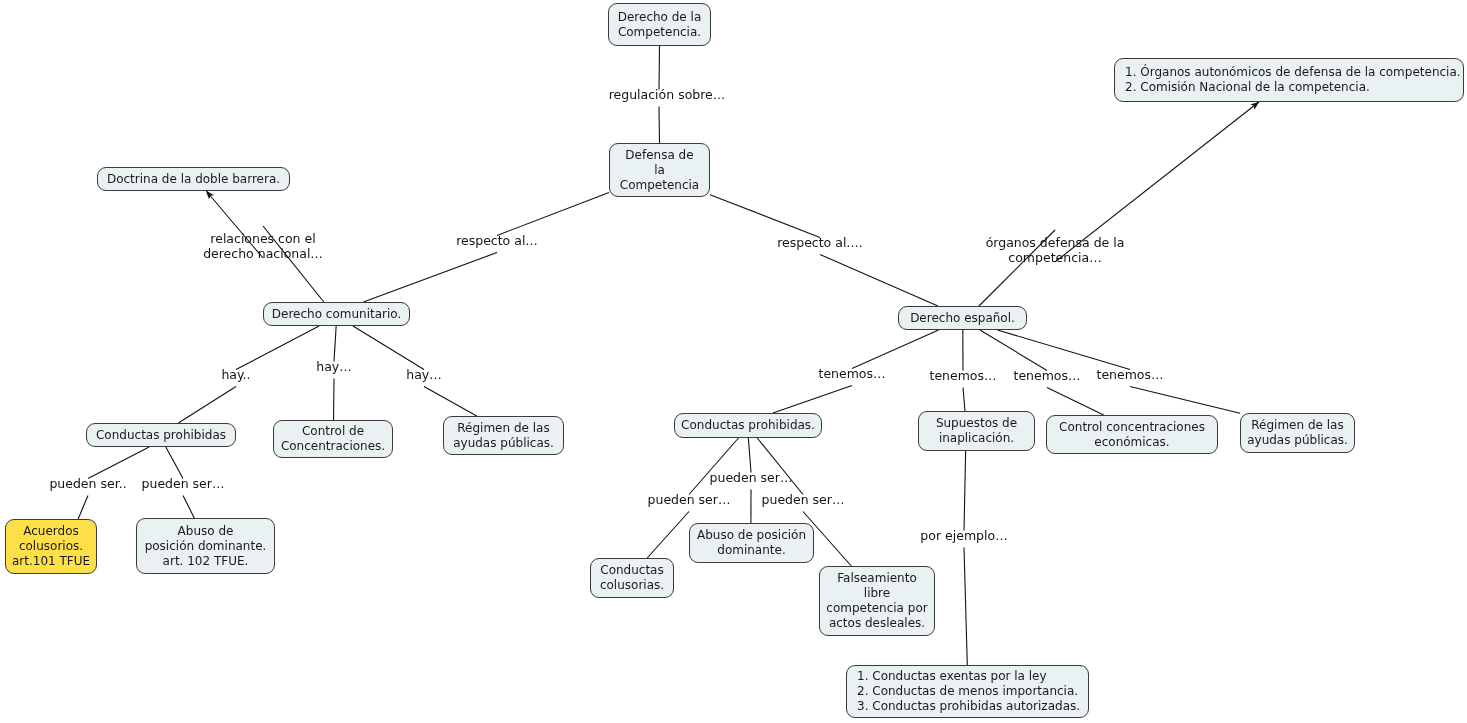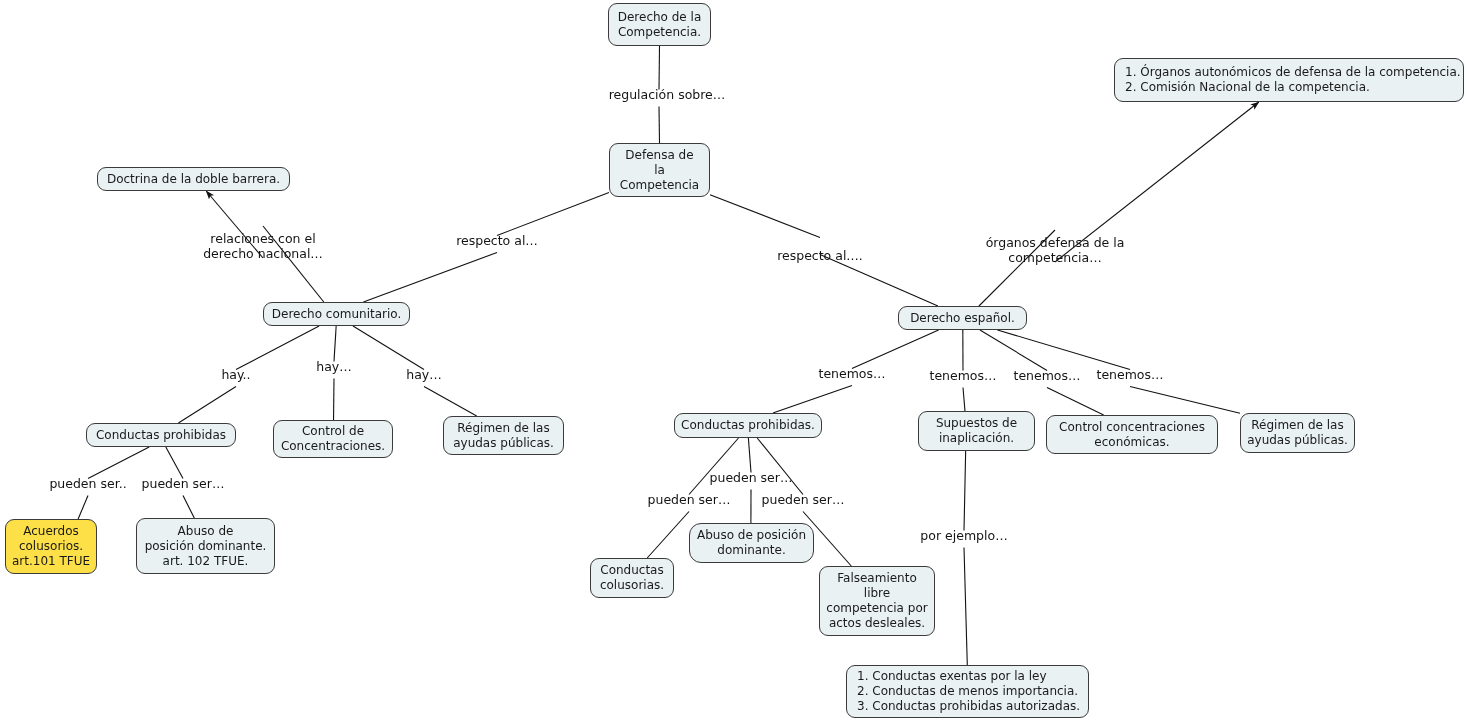--- a/index.html
+++ b/index.html
@@ -127,34 +127,34 @@
       <div class="node" style="left: 1240px; top: 413px; width: 115px; height: 40px; background: rgb(233, 241, 243); border-color: rgb(59, 59, 59); color: rgb(26, 26, 26);">Régimen de las
 ayudas públicas.</div>
       <div class="node" style="left: 5px; top: 519px; width: 92px; height: 55px; background: #fde047; border-color: rgb(59, 59, 59); color: rgb(26, 26, 26);">Acuerdos
 colusorios.
 art.101 TFUE</div>
       <div class="node" style="left: 136px; top: 518px; width: 139px; height: 56px; background: rgb(233, 241, 243); border-color: rgb(59, 59, 59); color: rgb(26, 26, 26);">Abuso de
 posición dominante.
 art. 102 TFUE.</div>
       <div class="node" style="left: 590px; top: 558px; width: 84px; height: 40px; background: rgb(233, 241, 243); border-color: rgb(59, 59, 59); color: rgb(26, 26, 26);">Conductas
 colusorias.</div>
-      <div class="node" style="left: 689px; top: 523px; width: 125px; height: 40px; background: rgb(233, 241, 243); border-color: rgb(59, 59, 59); color: rgb(26, 26, 26); border-radius: 12px;">Abuso de posición
+      <div class="node" style="left: 689px; top: 523px; width: 125px; height: 40px; background: rgb(233, 241, 243); border-color: rgb(59, 59, 59); color: rgb(26, 26, 26);">Abuso de posición
 dominante.</div>
       <div class="node" style="left: 819px; top: 566px; width: 116px; height: 70px; background: rgb(233, 241, 243); border-color: rgb(59, 59, 59); color: rgb(26, 26, 26);">Falseamiento
 libre
 competencia por
 actos desleales.</div>
       <div class="node list" style="left: 846px; top: 665px; width: 243px; height: 53px; background: rgb(233, 241, 243); border-color: rgb(59, 59, 59); color: rgb(26, 26, 26);">1. Conductas exentas por la ley
 2. Conductas de menos importancia.
 3. Conductas prohibidas autorizadas.</div>
     </div>
   <div id="label-layer">
       <div class="link-label" style="left: 659px; top: 88px; margin-left: 8px;">regulación sobre…</div>
       <div class="link-label" style="left: 497px; top: 234px;">respecto al…</div>
-      <div class="link-label" style="left: 820px; top: 249px; text-align: center;">respecto al….</div>
+      <div class="link-label" style="left: 820px; top: 236px; text-align: center;">respecto al….</div>
       <div class="link-label" style="left: 263px; top: 232px;">relaciones con el
 derecho nacional…</div>
       <div class="link-label" style="left: 1055px; top: 236px;">órganos defensa de la
 competencia…</div>
       <div class="link-label" style="left: 236px; top: 368px;">hay..</div>
       <div class="link-label" style="left: 334px; top: 360px;">hay…</div>
       <div class="link-label" style="left: 424px; top: 368px;">hay…</div>
       <div class="link-label" style="left: 88px; top: 477px;">pueden ser..</div>
       <div class="link-label" style="left: 183px; top: 477px;">pueden ser…</div>
       <div class="link-label" style="left: 852px; top: 367px;">tenemos…</div>

